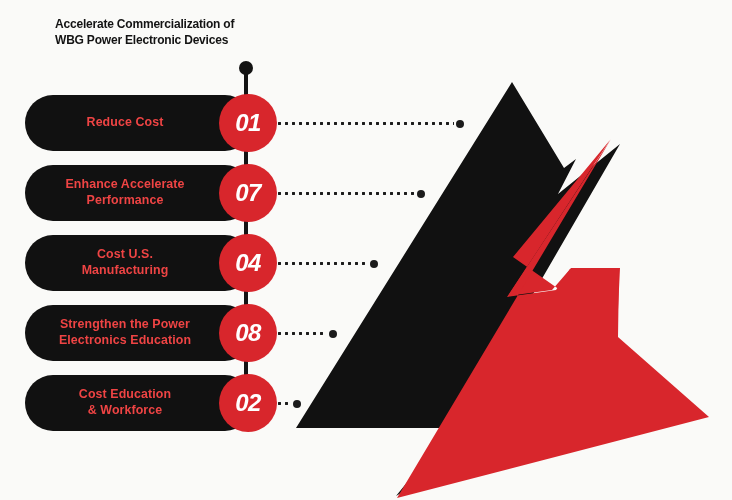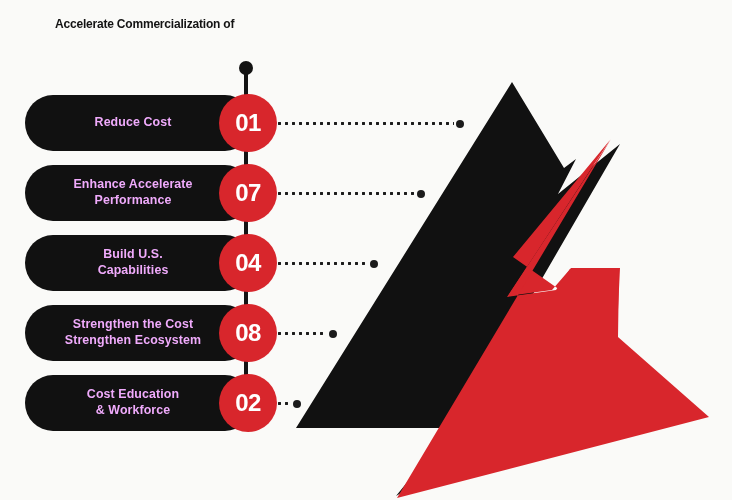--- a/index.html
+++ b/index.html
@@ -75,29 +75,29 @@
     position: absolute;
     left: 25px;
     top: 0;
     width: 228px;
     height: 56px;
     background: #111111;
     border-radius: 28px;
   }
   .pill-label {
     position: absolute;
-    left: 8px;
+    left: 0;
     top: 0;
     width: 200px;
     height: 56px;
     display: flex;
     flex-direction: column;
     align-items: center;
     justify-content: center;
-    color: #f0abfc;
+    color: #ef4444;
     font-size: 12.4px;
     font-weight: bold;
     line-height: 1.28;
     text-align: center;
     letter-spacing: 0.1px;
   }
   .badge {
     position: absolute;
     left: 219px;
     top: -1px;
@@ -105,20 +105,21 @@
     height: 58px;
     border-radius: 50%;
     background: #d8262c;
     display: flex;
     align-items: center;
     justify-content: center;
     color: #ffffff;
     font-size: 24px;
     font-weight: bold;
     letter-spacing: -0.5px;
+    font-style: italic;
   }
 
   
   .connector {
     position: absolute;
     top: 26px;
     left: 276px;
     height: 5px;
     display: flex;
     align-items: center;
@@ -139,20 +140,21 @@
     flex: 0 0 auto;
   }
 </style>
 </head>
 <body>
 
 <div id="canvas">
 
   <div class="title">
     <span>Accelerate Commercialization of</span>
+    <span class="l2">WBG Power Electronic Devices</span>
   </div>
 
   <svg class="logo-art" viewBox="0 0 452 445" preserveAspectRatio="xMidYMid meet">
     <polygon fill="#111111" points="232,27 284,113 296,104 278,139 340,89 205,322 255,318 218,381 116,441 172,372 167,373 16,373"></polygon>
     <polygon fill="#d8262c" points="330,85 228,241 272,235 291,213 340,213 337,275 233,202 330,85"></polygon>
     <polygon fill="#d8262c" points="331,84 227,242 276,235 290,214 339,214 338,282 429,362 117,443 331,84"></polygon>
   </svg>
 
   <div class="spine"></div>
   <div class="spine-cap"></div>
@@ -181,36 +183,36 @@
     <div class="badge">07</div>
     <div class="connector">
       <div class="dots" style="width:139px;"></div>
       <div class="end-dot"></div>
     </div>
   </div>
 
   <div class="row" style="top:235px;">
     <div class="pill">
       <div class="pill-label">
-        <span>Build U.S.</span>
-        <span>Capabilities</span>
+        <span>Cost U.S.</span>
+        <span>Manufacturing</span>
       </div>
     </div>
     <div class="badge">04</div>
     <div class="connector">
       <div class="dots" style="width:92px;"></div>
       <div class="end-dot"></div>
     </div>
   </div>
 
   <div class="row" style="top:305px;">
     <div class="pill">
       <div class="pill-label">
-        <span>Strengthen the Cost</span>
-        <span>Strengthen Ecosystem</span>
+        <span>Strengthen the Power</span>
+        <span>Electronics Education</span>
       </div>
     </div>
     <div class="badge">08</div>
     <div class="connector">
       <div class="dots" style="width:51px;"></div>
       <div class="end-dot"></div>
     </div>
   </div>
 
   <div class="row" style="top:375px;">

